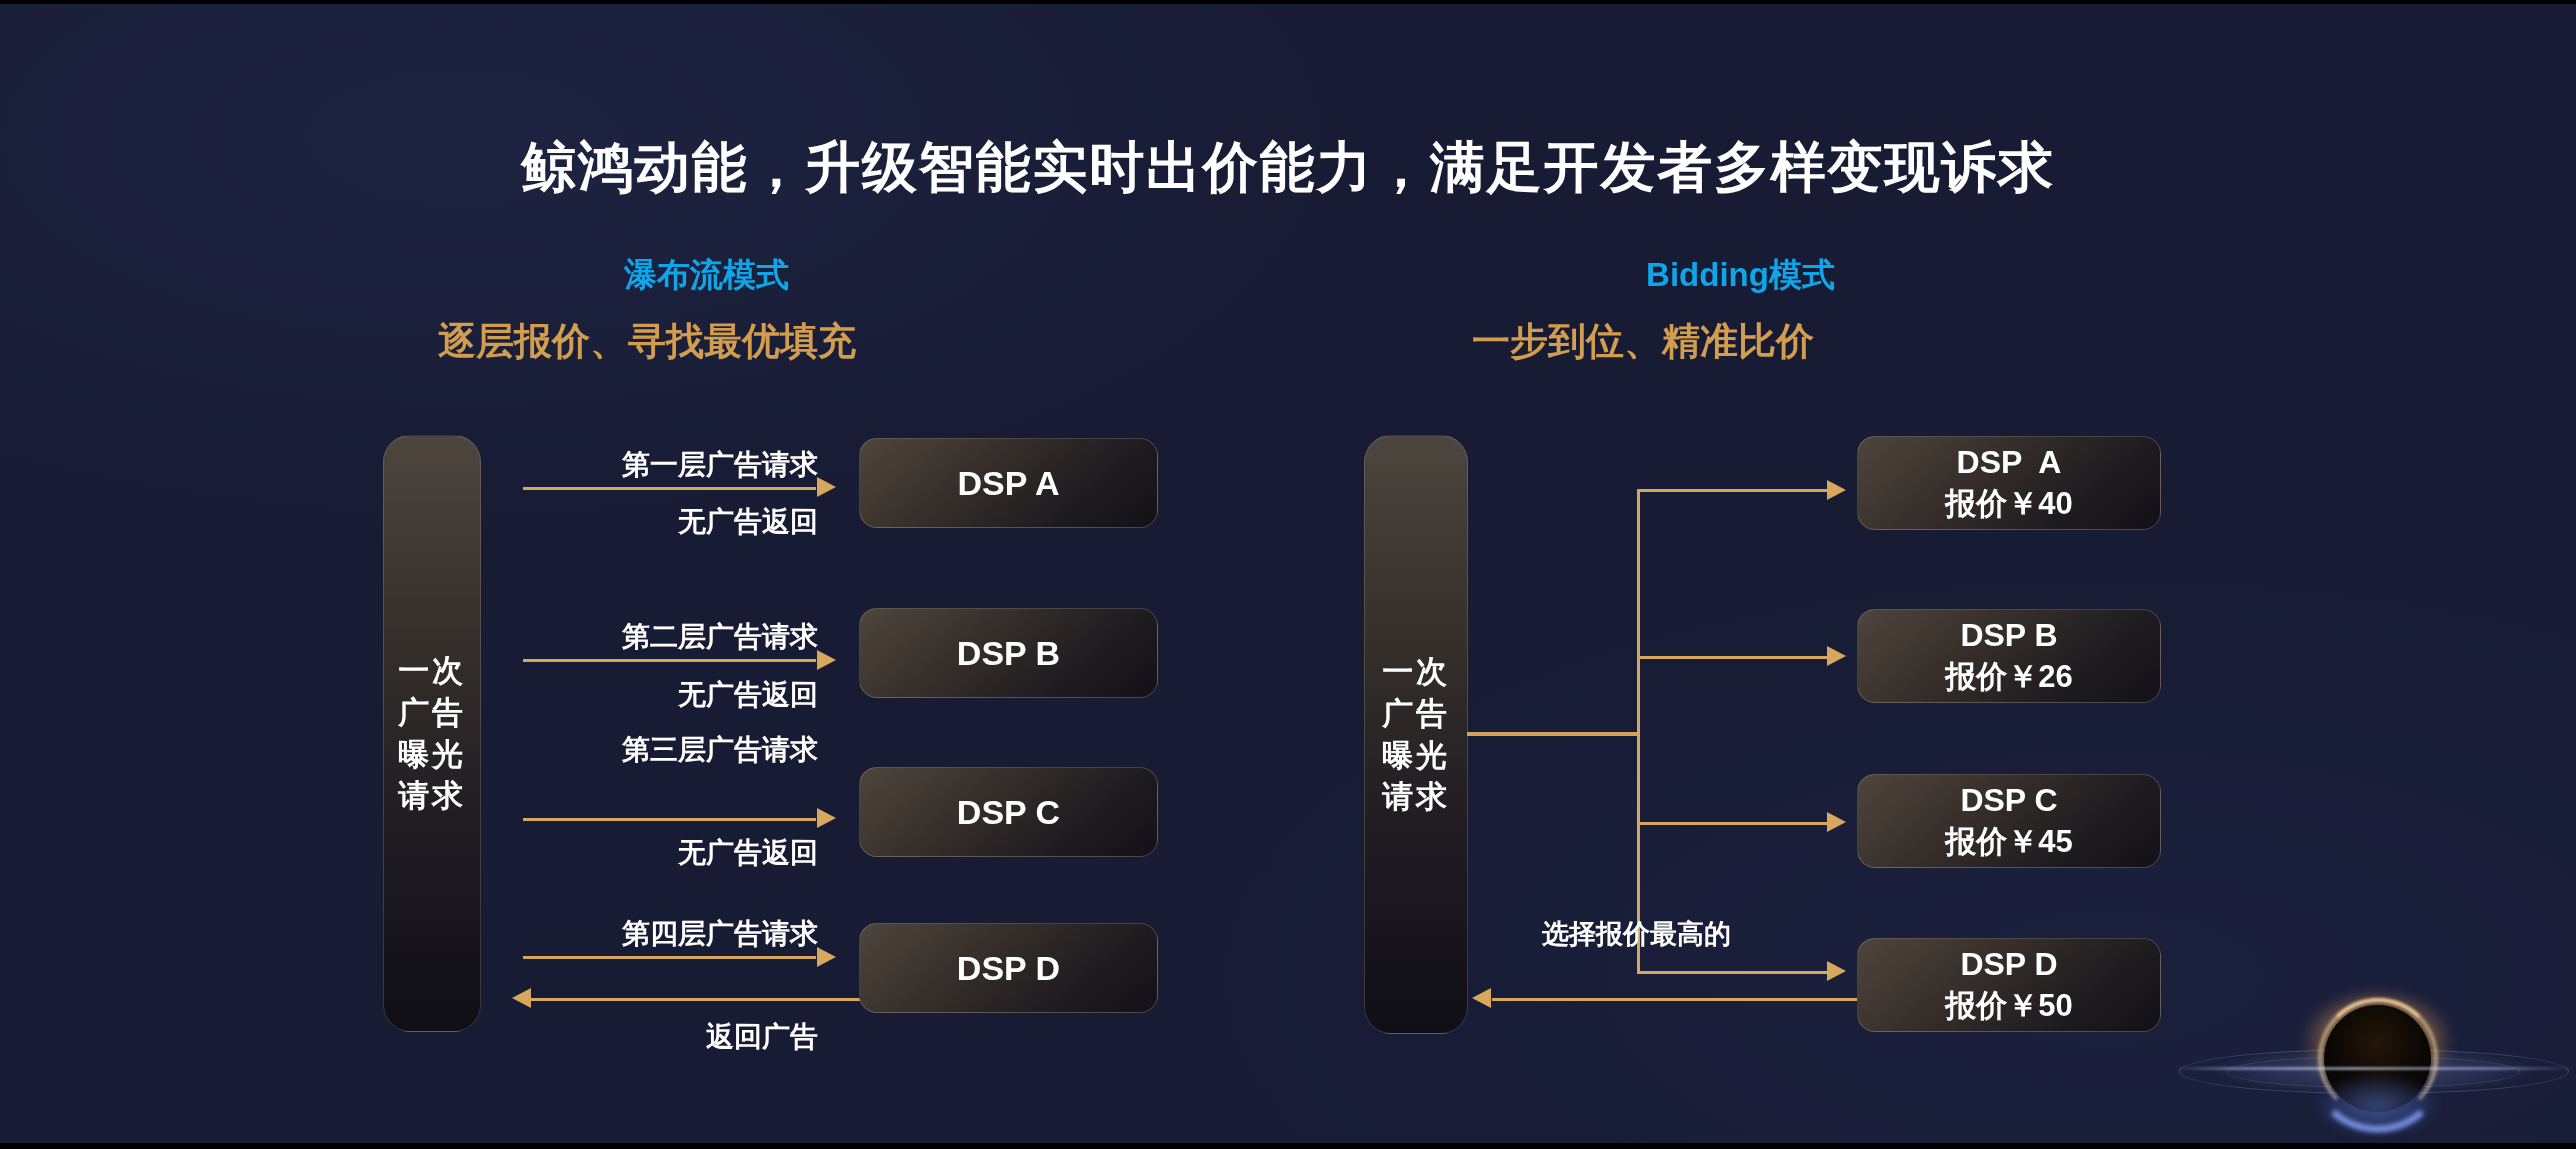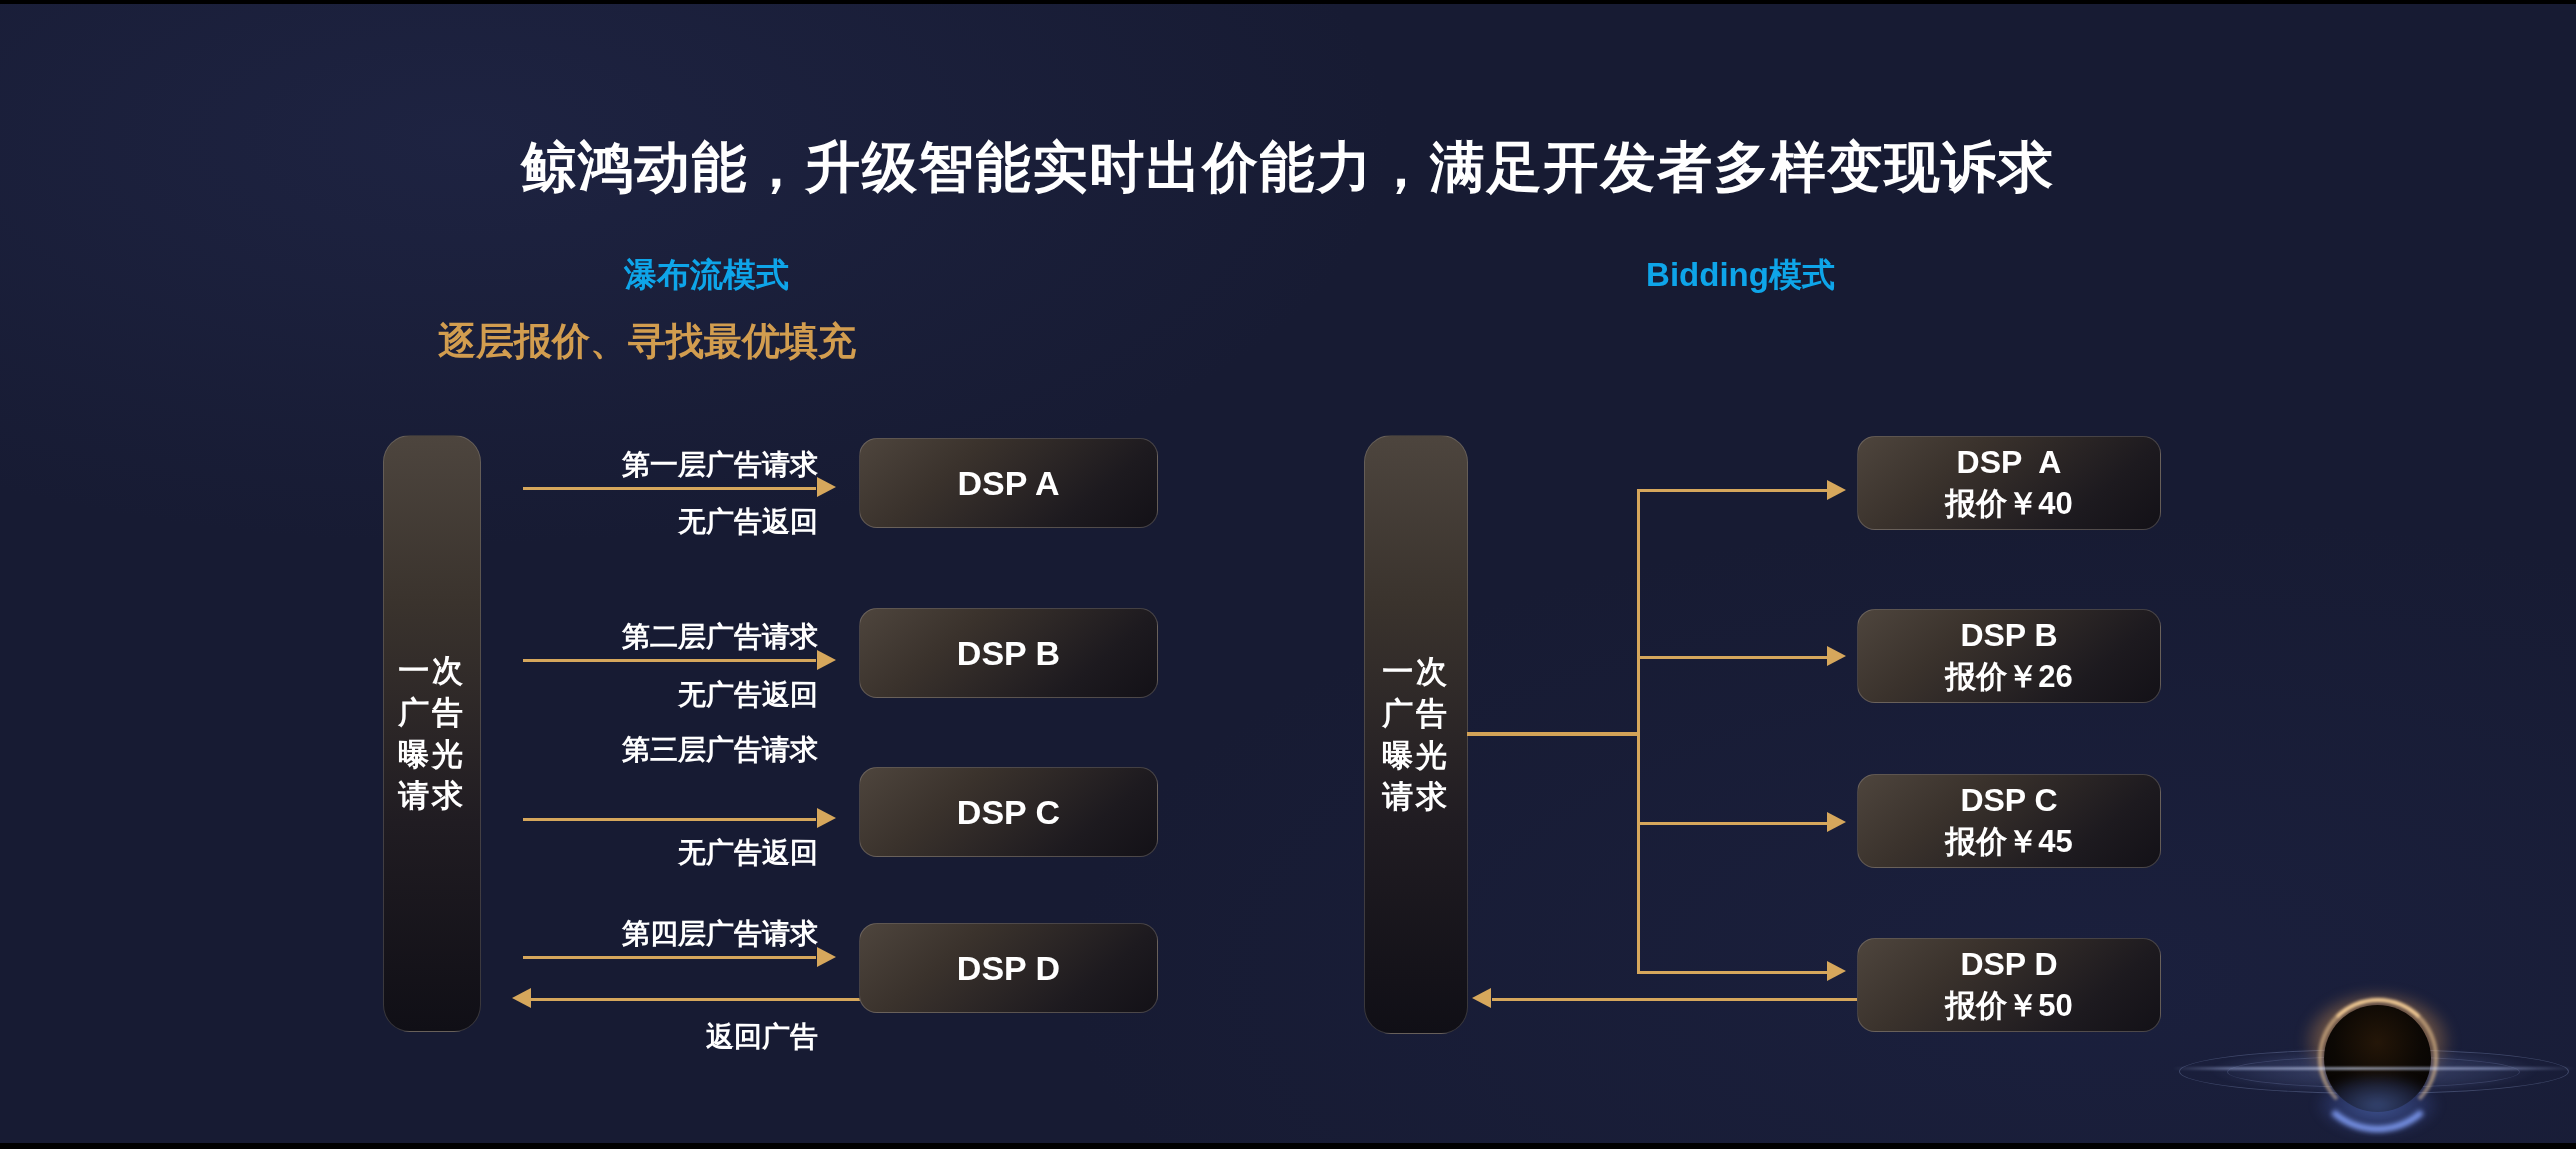--- a/index.html
+++ b/index.html
@@ -125,20 +125,21 @@
   <div class="hline" style="left:523px;top:956px;width:293px"></div>
   <div class="head-r" style="left:817px;top:947px"></div>
   <div class="head-l" style="left:512px;top:988px"></div>
   <div class="hline" style="left:531px;top:998px;width:381px"></div>
   <div class="flow-label" style="left:523px;top:1018px;width:295px">返回广告</div>
   <div class="dsp-box" style="left:859px;top:923px;width:299px;height:90px">
     <span class="dsp-name">DSP D</span>
   </div>
 
   <div class="sec-title" id="bd-title">Bidding模式</div>
+  <div class="sec-sub" id="bd-sub">一步到位、精准比价</div>
 
   <div class="source-box" id="bd-source">
     <div>一次</div>
     <div>广告</div>
     <div>曝光</div>
     <div>请求</div>
   </div>
 
   <div class="hline thick" style="left:1467px;top:732px;width:172px"></div>
   <div class="vline" style="left:1637px;top:489px;height:484px"></div>
@@ -149,20 +150,21 @@
   <div class="head-r" style="left:1827px;top:646px"></div>
   <div class="hline" style="left:1637px;top:822px;width:190px"></div>
   <div class="head-r" style="left:1827px;top:812px"></div>
   <div class="hline" style="left:1637px;top:971px;width:190px"></div>
   <div class="head-r" style="left:1827px;top:961px"></div>
 
   <div class="head-l" style="left:1472px;top:988px"></div>
   <div class="hline" style="left:1492px;top:998px;width:477px"></div>
 
   <div class="flow-label two" style="left:1373px;top:916px;width:358px">
+    <div>选择报价最高的</div>
   </div>
 
   <div class="dsp-box right" style="left:1857px;top:436px;width:304px;height:94px">
     <span class="dsp-name">DSP  A</span>
     <span class="dsp-price">报价￥40</span>
   </div>
   <div class="dsp-box right" style="left:1857px;top:609px;width:304px;height:94px">
     <span class="dsp-name">DSP B</span>
     <span class="dsp-price">报价￥26</span>
   </div>

